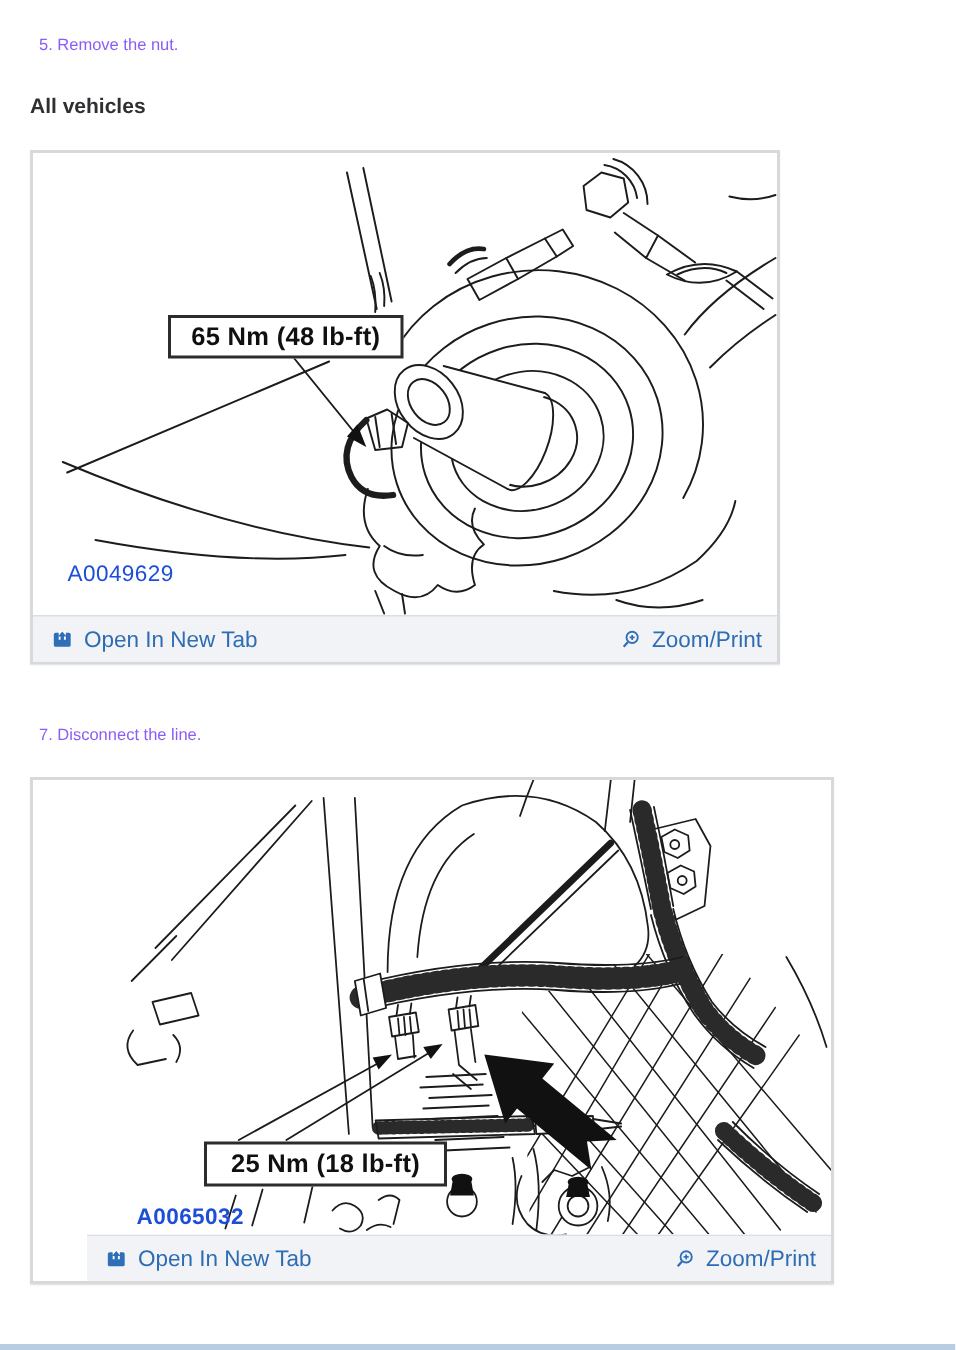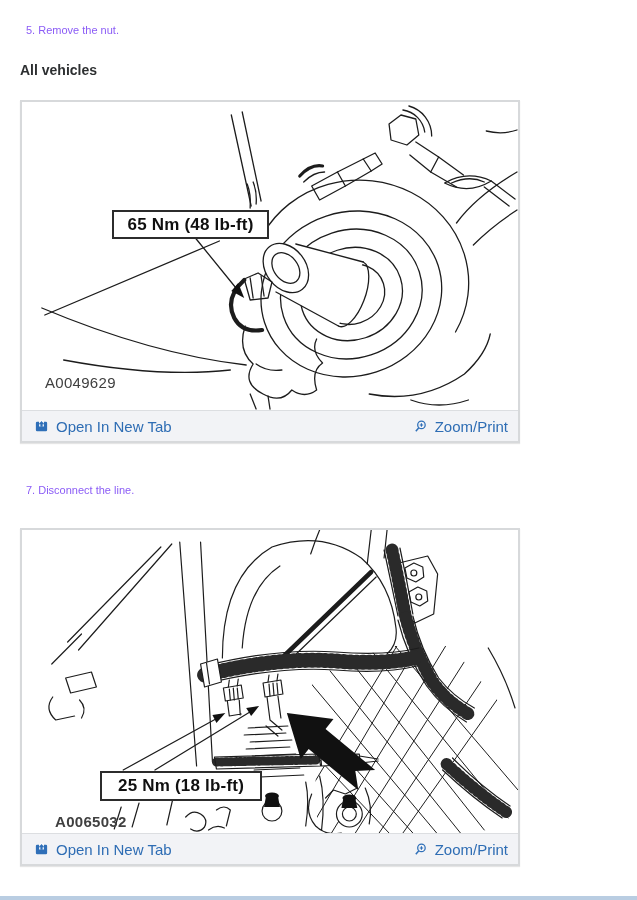--- a/index.html
+++ b/index.html
@@ -16,35 +16,35 @@
   .section-heading {
     font-size:14px; line-height:20px; font-weight:bold; color:#2d2f31;
     margin:20px 18px 0 20px;
   }
   .figure-card {
     width:496px; margin-left:20px; background:#fff;
     border:2px solid #d7d9db;
     box-shadow:0 1px 1px rgba(0,0,0,0.10);
   }
   .card-1 { margin-top:20px; }
-  .card-2 { margin-top:28px; }
+  .card-2 { margin-top:18px;padding-left:36px; }
   .figure-image { position:relative; background:#fff; width:496px; overflow:hidden; }
   .figure-image.h1 { height:308px; }
   .figure-image.h2 { height:303px; }
   .figure-image svg.art { position:absolute; left:0; top:0; width:496px; height:100%; }
   .callout-box {
     position:absolute; border:2px solid #2c2c2c; background:#fff;
     font-size:17px; font-weight:bold; color:#101010; letter-spacing:0.2px;
     display:flex; align-items:center; justify-content:center; white-space:nowrap;
     z-index:3;
   }
   .callout-1 { left:90px; top:108px; width:153px; height:25px; }
   .callout-2 { left:78px; top:241px; width:158px; height:26px; }
   .image-code {
-    position:absolute; font-size:15px; color:#404040; letter-spacing:0.3px; z-index:3;
+    position:absolute; font-size:15px; color:#1d4ed8; letter-spacing:0.3px; z-index:3;
   }
   .code-1 { left:23px; top:272px; }
   .code-2 { left:33px; top:283px;font-weight:bold; }
   .figure-footer {
     height:30px; background:#f2f3f6; border-top:1px solid #dcdee1;
     display:flex; align-items:center; justify-content:space-between;
     padding:0 10px 0 12px;
     text-align:center;
   }
   .figure-link {

